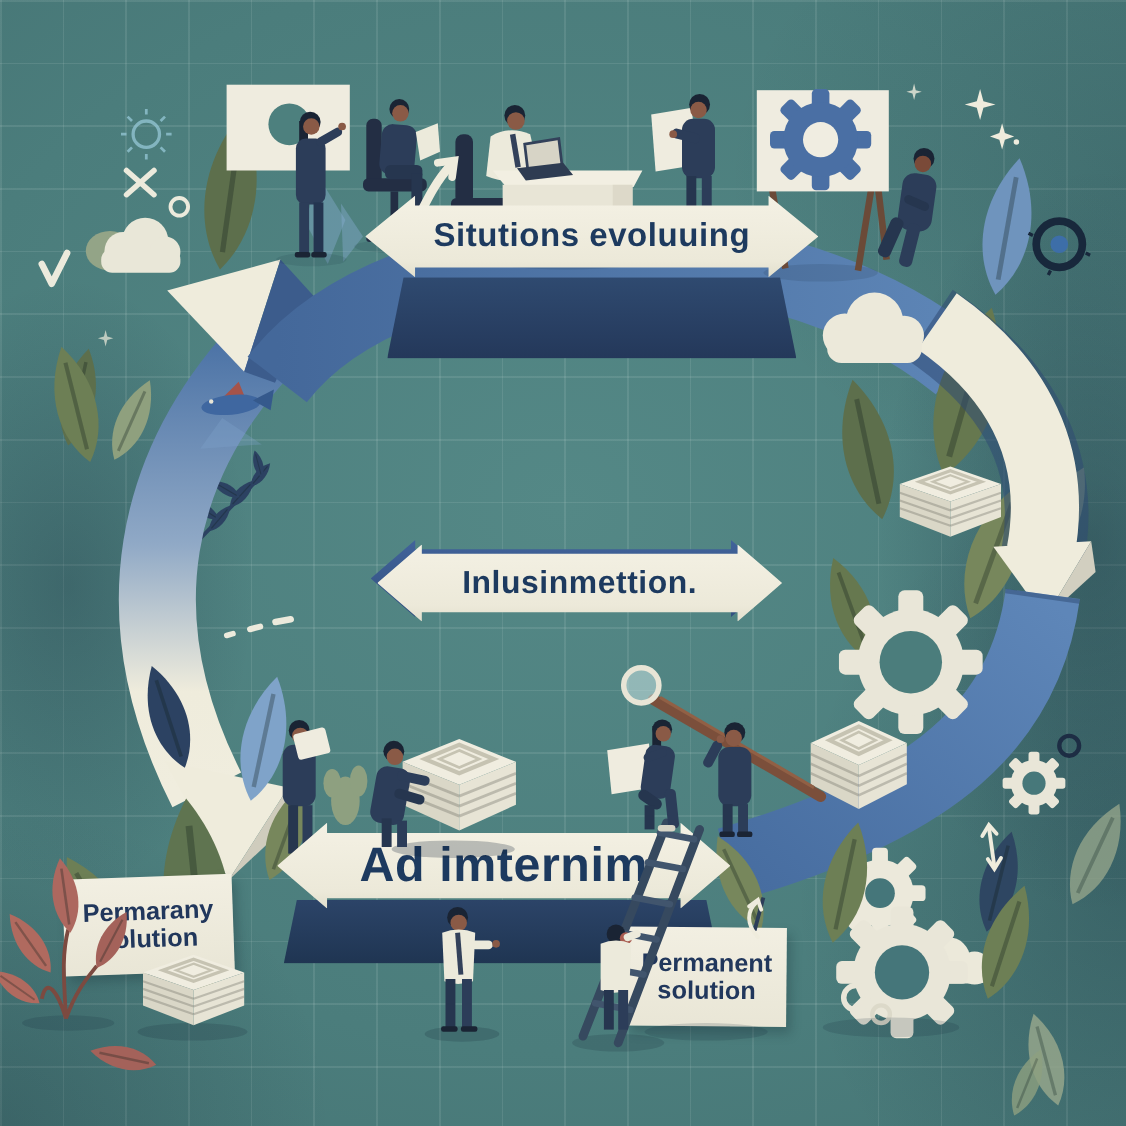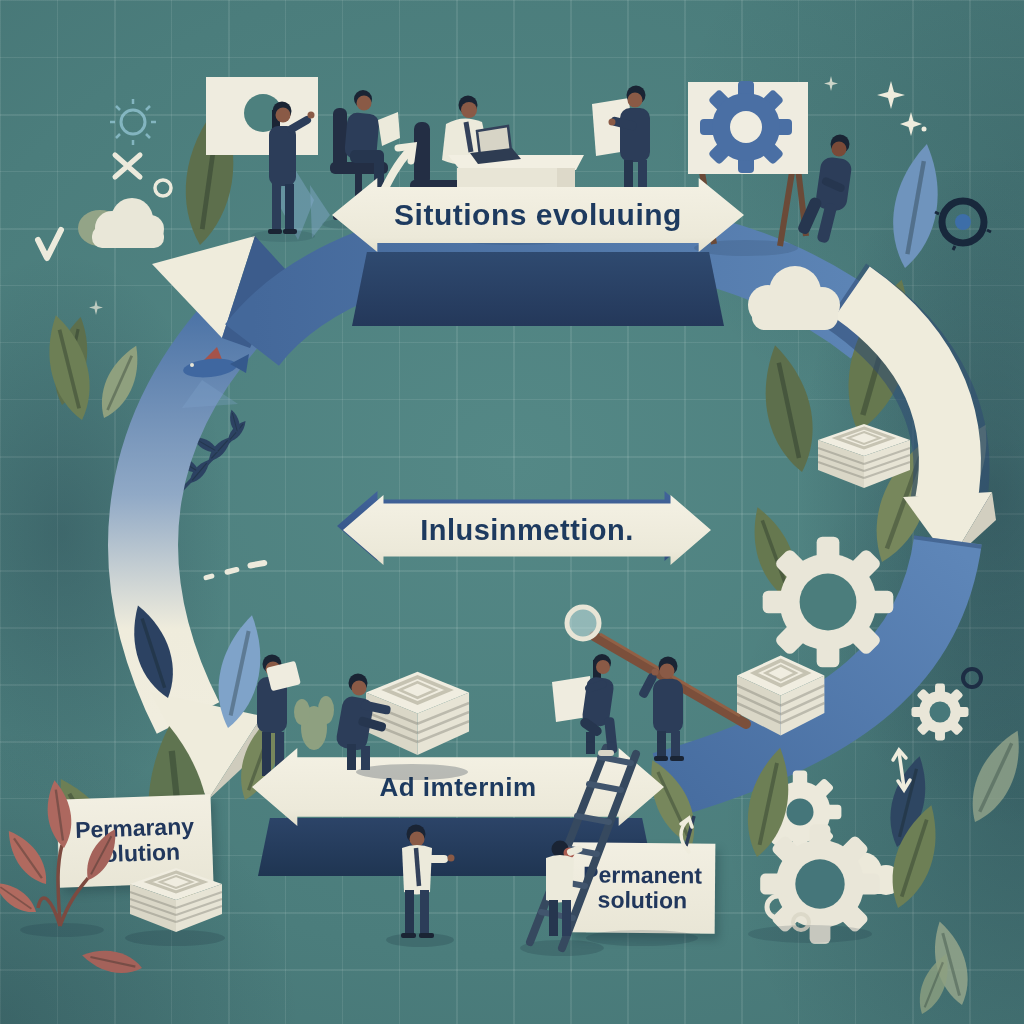--- a/index.html
+++ b/index.html
@@ -361,21 +361,21 @@
   <div class="banner-face" style="left:337px;top:491px;width:368px;height:70px;
               background:linear-gradient(180deg,#41639a,#32507f);"></div>
   <div class="banner-face" style="left:343px;top:495px;width:368px;height:70px;">
     <span class="banner-label" style="font-size:29px;">Inlusinmettion.</span>
   </div>
 
   <div class="banner-base" style="left:258px;top:818px;width:396px;height:58px;
               background:linear-gradient(180deg,#2c4468,#1f3552);
               clip-path:polygon(3% 0,97% 0,100% 100%,0 100%);"></div>
   <div class="banner-face" style="left:252px;top:748px;width:412px;height:78px;">
-    <span class="banner-label" style="font-size:26px;text-align:right;">Ad imternim</span>
+    <span class="banner-label" style="font-size:44px;text-align:right;">Ad imternim</span>
   </div>
 
   <div class="sign" style="left:58px;top:797px;width:154px;height:88px;font-size:23px;transform:rotate(-2deg);">
     <span>Permarany</span>
     <span>solution</span>
   </div>
 
   <div class="sign" style="left:570px;top:843px;width:145px;height:90px;font-size:23px;transform:rotate(0.5deg);">
     <span>Permanent</span>
     <span>solution</span>

